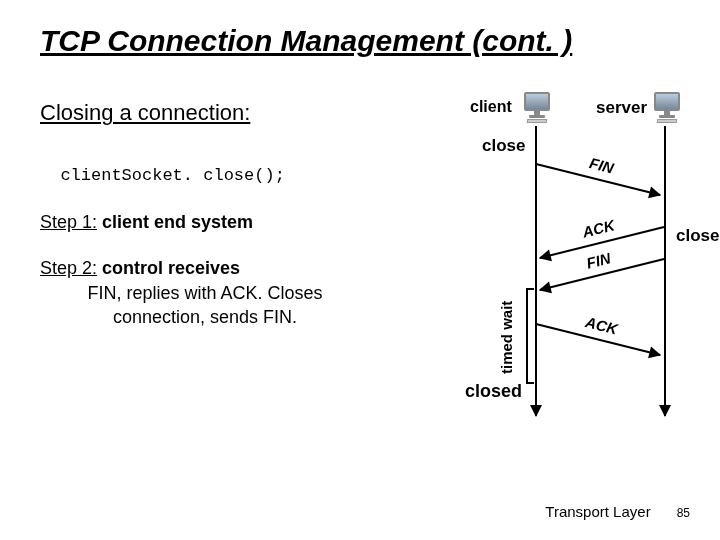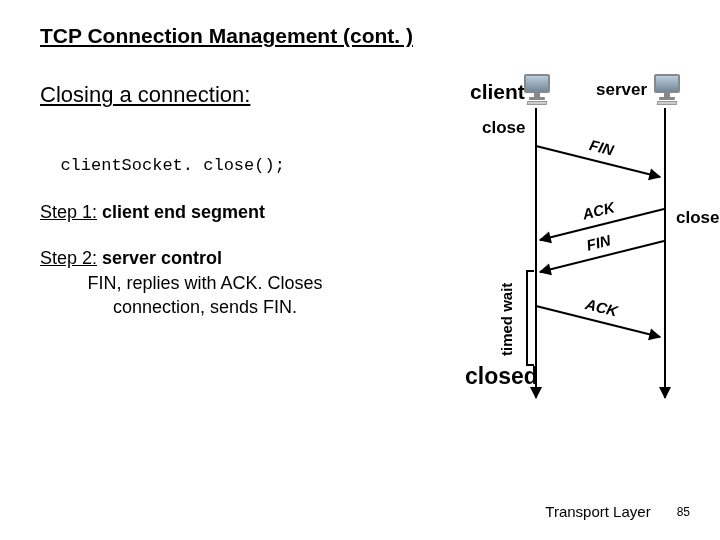--- a/index.html
+++ b/index.html
@@ -11,54 +11,55 @@
     color: #000;
     position: relative;
     overflow: hidden;
   }
   .slide {
     padding: 24px 30px 10px 40px;
     position: relative;
     height: 100%;
   }
   .title {
-    font-size: 21px;
+    font-size: 30px;
     text-decoration: underline;
-    margin-bottom: 32px;
+    margin-bottom: 40px;
+    font-style: italic;
   }
   .content {
     display: flex;
     gap: 10px;
   }
   .left {
     width: 310px;
     font-size: 18px;
     line-height: 1.35;
   }
   .subhead {
     font-size: 22px;
     text-decoration: underline;
-    margin-bottom: 18px;
+    margin-bottom: 10px;
   }
   .para {
     margin-bottom: 22px;
   }
   .mono { font-family: "Courier New", monospace; font-size: 17px; margin-top: 28px; }
   .step-lead { text-decoration: underline; margin-top: 36px; }
   .right {
     position: relative;
     flex: 1;
     height: 380px;
   }
   
   .lbl-client {
     position: absolute;
     top: 0px;
     left: 110px;
-    font-size: 21px;
+    font-size: 16px;
     font-weight: bold;
   }
   .lbl-server {
     position: absolute;
     top: 0px;
     left: 236px;
     font-size: 17px;
     font-weight: bold;
   }
   .comp {
@@ -99,21 +100,21 @@
     font-size: 17px; font-weight: bold;
   }
   .close-right {
     position: absolute;
     top: 128px; left: 316px;
     font-size: 17px; font-weight: bold;
   }
   .closed-lbl {
     position: absolute;
     top: 283px; left: 105px;
-    font-size: 23px; font-weight: bold;
+    font-size: 18px; font-weight: bold;
   }
   .msg {
     position: absolute;
     left: 176px;
     width: 128px;
     height: 2px;
     background: #000;
   }
   .msg .arr-r {
     position:absolute; right:-1px; top:-5px;
@@ -153,21 +154,21 @@
     left: -10px; top: 86px;
     transform: rotate(-90deg);
     transform-origin: left top;
     font-size: 15px; font-weight: bold;
     white-space: nowrap;
   }
   .footer {
     position: absolute;
     bottom: 20px; right: 30px;
     font-size: 15px;
-    display: flex; gap: 26px; align-items:center;
+    display: flex; gap: 26px; align-items:flex-end;
   }
   .pgnum { font-size: 12px; }
 </style>
 </head>
 <body>
 
 <div class="slide">
 
   <h1 class="title">TCP Connection Management (cont. )</h1>
 
@@ -176,25 +177,25 @@
     <div class="left">
 
       <div class="subhead">Closing a connection:</div>
 
       <div class="para">
         <br>
         <span class="mono">&nbsp;&nbsp;<span>clientSocket. close();</span></span>
       </div>
 
       <div class="para">
-        <span class="step-lead">Step 1:</span><b> client end segment</b><br>
+        <span class="step-lead">Step 1:</span><b> client end system</b><br>
       </div>
 
       <div class="para">
-        <span class="step-lead">Step 2:</span><b> server control</b><br>
+        <span class="step-lead">Step 2:</span><b> control receives</b><br>
         <span style="display:inline-block; padding-left:20px;text-align:center;">FIN, replies with ACK. Closes connection, sends FIN.</span>
       </div>
 
     </div>
 
     <div class="right">
 
       <div class="lbl-client">client</div>
       <div class="lbl-server">server</div>
 

